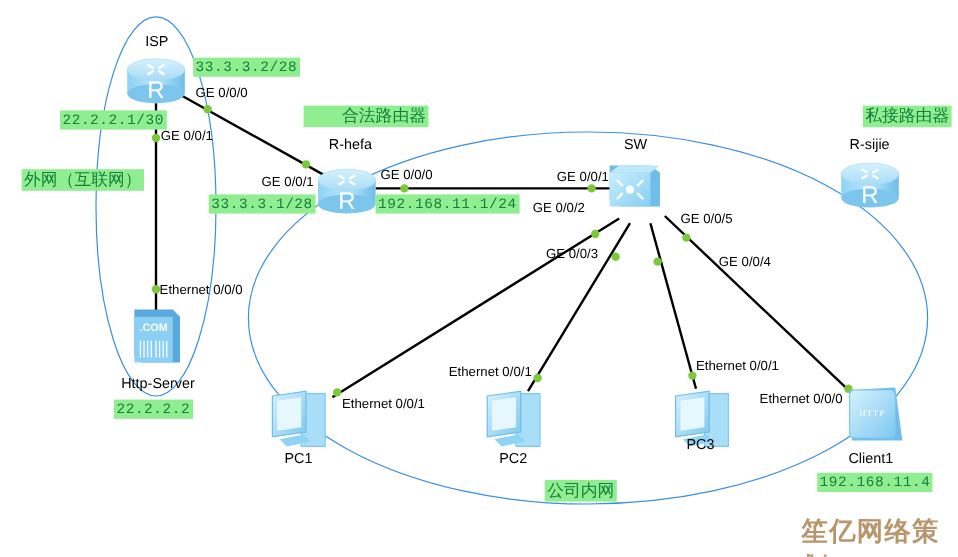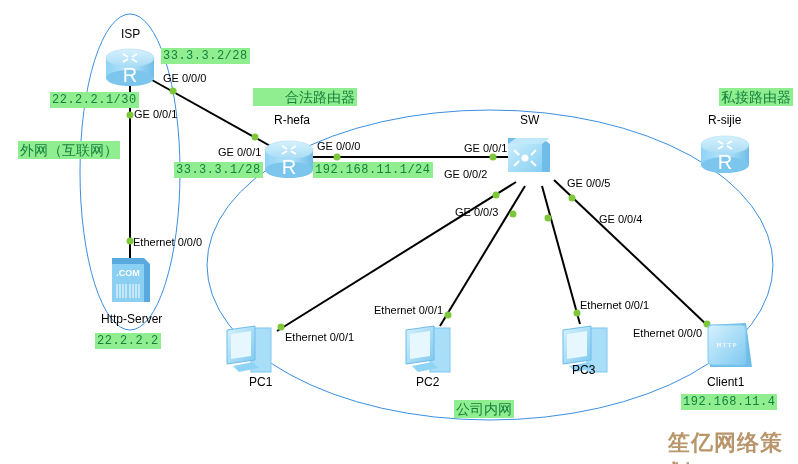--- a/index.html
+++ b/index.html
@@ -138,21 +138,21 @@
     <rect x="-20" y="-20" width="38" height="40" rx="4" fill="url(#pcGrad)" stroke="#7ec8f0"></rect>
     <text x="-1" y="2" text-anchor="middle" font-size="7" fill="#ffffff" font-family="Liberation Serif, serif" letter-spacing="1">HTTP</text>
   </g>
 </svg>
 
 <div class="lbl name" style="left:121px;top:28px;">ISP</div>
 <div class="lbl name" style="left:274px;top:114px;">R-hefa</div>
 <div class="lbl name" style="left:708px;top:114px;">R-sijie</div>
 <div class="lbl name" style="left:520px;top:114px;">SW</div>
 <div class="lbl name" style="left:101px;top:313px;">Http-Server</div>
-<div class="lbl name" style="left:237px;top:376px;margin-left:12px;">PC1</div>
+<div class="lbl name" style="left:237px;top:376px;">PC1</div>
 <div class="lbl name" style="left:416px;top:376px;">PC2</div>
 <div class="lbl name" style="left:572px;top:364px;">PC3</div>
 <div class="lbl name" style="left:707px;top:376px;">Client1</div>
 
 <div class="lbl" style="left:163px;top:72px;">GE 0/0/0</div>
 <div class="lbl" style="left:134px;top:108px;">GE 0/0/1</div>
 <div class="lbl" style="left:218px;top:146px;">GE 0/0/1</div>
 <div class="lbl" style="left:317px;top:140px;">GE 0/0/0</div>
 <div class="lbl" style="left:464px;top:142px;">GE 0/0/1</div>
 <div class="lbl" style="left:444px;top:168px;">GE 0/0/2</div>

